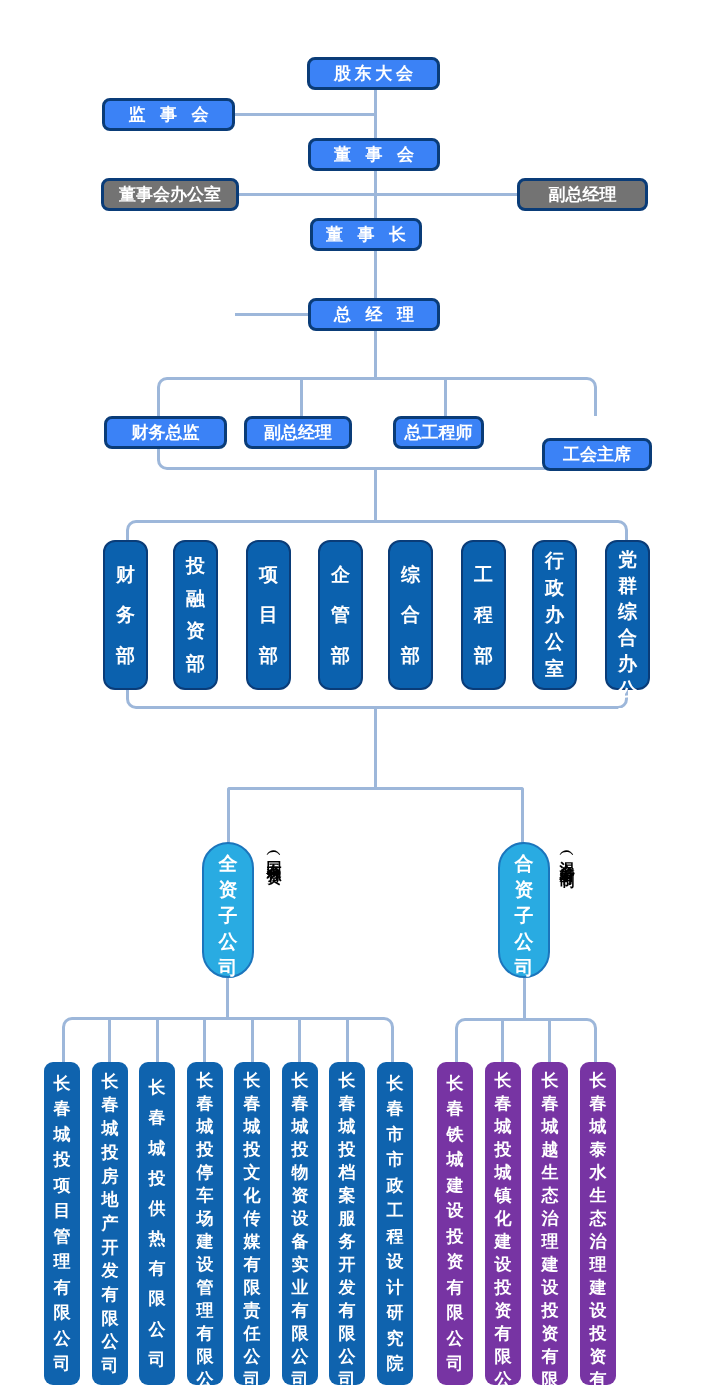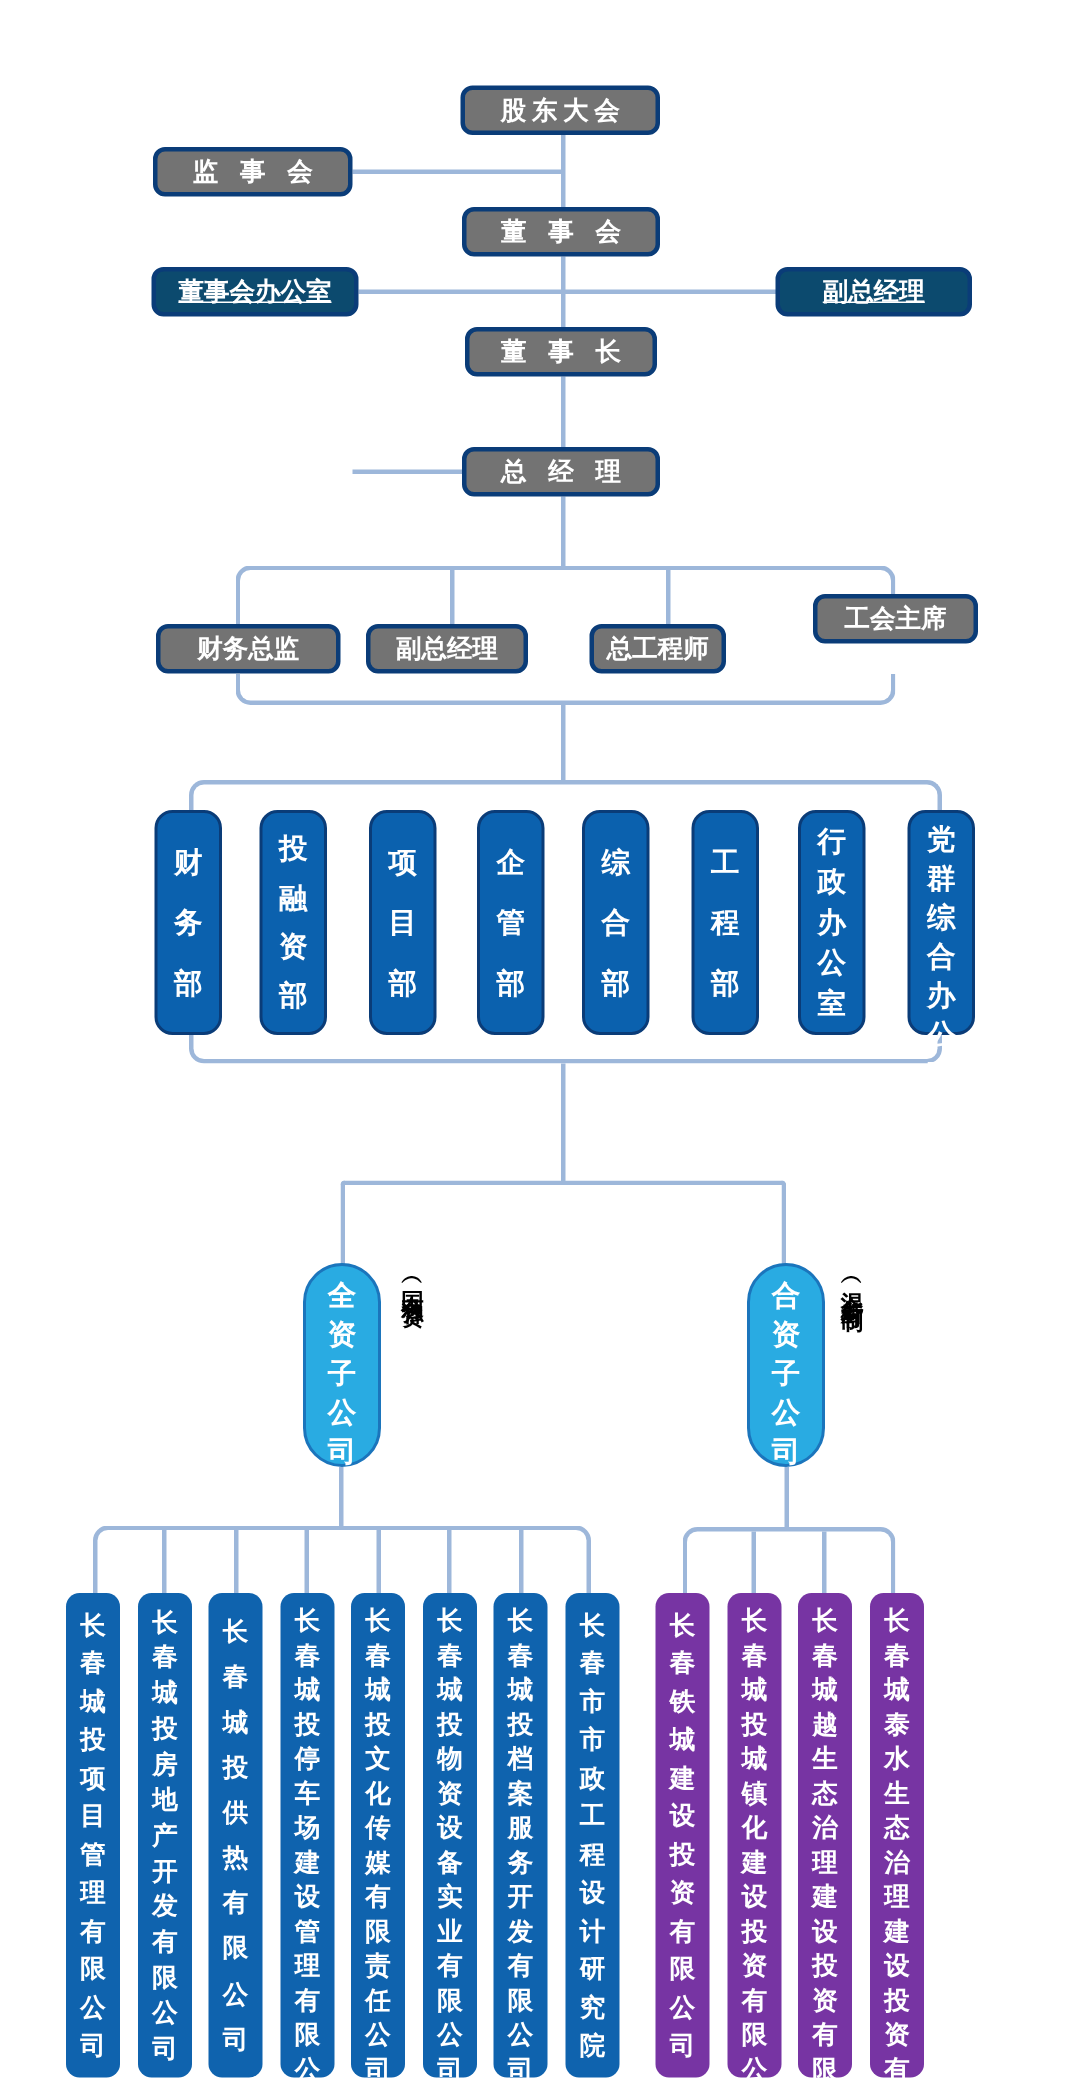--- a/index.html
+++ b/index.html
@@ -10,24 +10,24 @@
   
   .line{position:absolute;background:#9DB7DA;z-index:1;}
   .brk{position:absolute;box-sizing:border-box;border:3px solid #9DB7DA;background:transparent;z-index:1;}
   .brk-top{border-bottom:none;border-top-left-radius:10px;border-top-right-radius:10px;}
   .brk-bottom{border-top:none;border-bottom-left-radius:10px;border-bottom-right-radius:10px;}
   .brk-sq{border-bottom:none;border-top-left-radius:3px;border-top-right-radius:3px;}
   
   .box{
     position:absolute;height:33px;box-sizing:border-box;z-index:2;
     display:flex;align-items:center;justify-content:center;
-    background:#737373;border:3px solid #0A3C78;border-radius:8px;
+    background:#3b82f6;border:3px solid #0A3C78;border-radius:8px;
     color:#ffffff;font-size:17px;white-space:nowrap;
   }
-  .box.light{background:#0c4a6e;text-decoration:underline;}
+  .box.light{background:#737373;}
   .ls1{letter-spacing:.22em;padding-left:.22em;}
   .ls2{letter-spacing:.85em;padding-left:.85em;}
   
   .vpill{
     position:absolute;box-sizing:border-box;z-index:2;color:#ffffff;
     display:flex;flex-direction:column;align-items:center;justify-content:space-evenly;
   }
   .dept{width:45px;height:150px;background:#0B61AE;border:2px solid #0A3C78;border-radius:12px;font-size:19px;padding:5px 0;}
   .capsule{width:52px;height:136px;background:#29ABE2;border:2px solid #1B75BC;border-radius:26px;font-size:19px;padding:7px 0;}
   .co{width:36px;height:323px;background:#0F63AE;border-radius:9px;font-size:17px;padding:7px 0;}
@@ -74,27 +74,27 @@
 
   <div class="brk brk-top" style="left:455px;top:1018px;width:142px;height:45px;"></div>
   <div class="line" style="left:501px;top:1021px;width:3px;height:42px;"></div>
   <div class="line" style="left:548px;top:1021px;width:3px;height:42px;"></div>
 
   <div class="box ls1" style="left:307px;top:57px;width:133px;">股东大会</div>
   <div class="box ls2" style="left:308px;top:138px;width:132px;">董事会</div>
   <div class="box ls2" style="left:102px;top:98px;width:133px;">监事会</div>
   <div class="box light" style="left:101px;top:178px;width:138px;">董事会办公室</div>
   <div class="box light" style="left:517px;top:178px;width:131px;">副总经理</div>
-  <div class="box ls2" style="left:310px;top:218px;width:128px;">董事长</div>
+  <div class="box ls2" style="left:310px;top:218px;width:112px;">董事长</div>
   <div class="box ls2" style="left:308px;top:298px;width:132px;">总经理</div>
 
   <div class="box" style="left:104px;top:416px;width:123px;">财务总监</div>
   <div class="box" style="left:244px;top:416px;width:108px;">副总经理</div>
   <div class="box" style="left:393px;top:416px;width:91px;">总工程师</div>
-  <div class="box" style="left:542px;top:396px;width:110px;">工会主席</div>
+  <div class="box" style="left:542px;top:438px;width:110px;">工会主席</div>
 
   <div class="vpill dept" style="left:103px;top:540px;">
       <span>财</span>
       <span>务</span>
       <span>部</span>
     </div>
   <div class="vpill dept" style="left:173px;top:540px;">
       <span>投</span>
       <span>融</span>
       <span>资</span>

